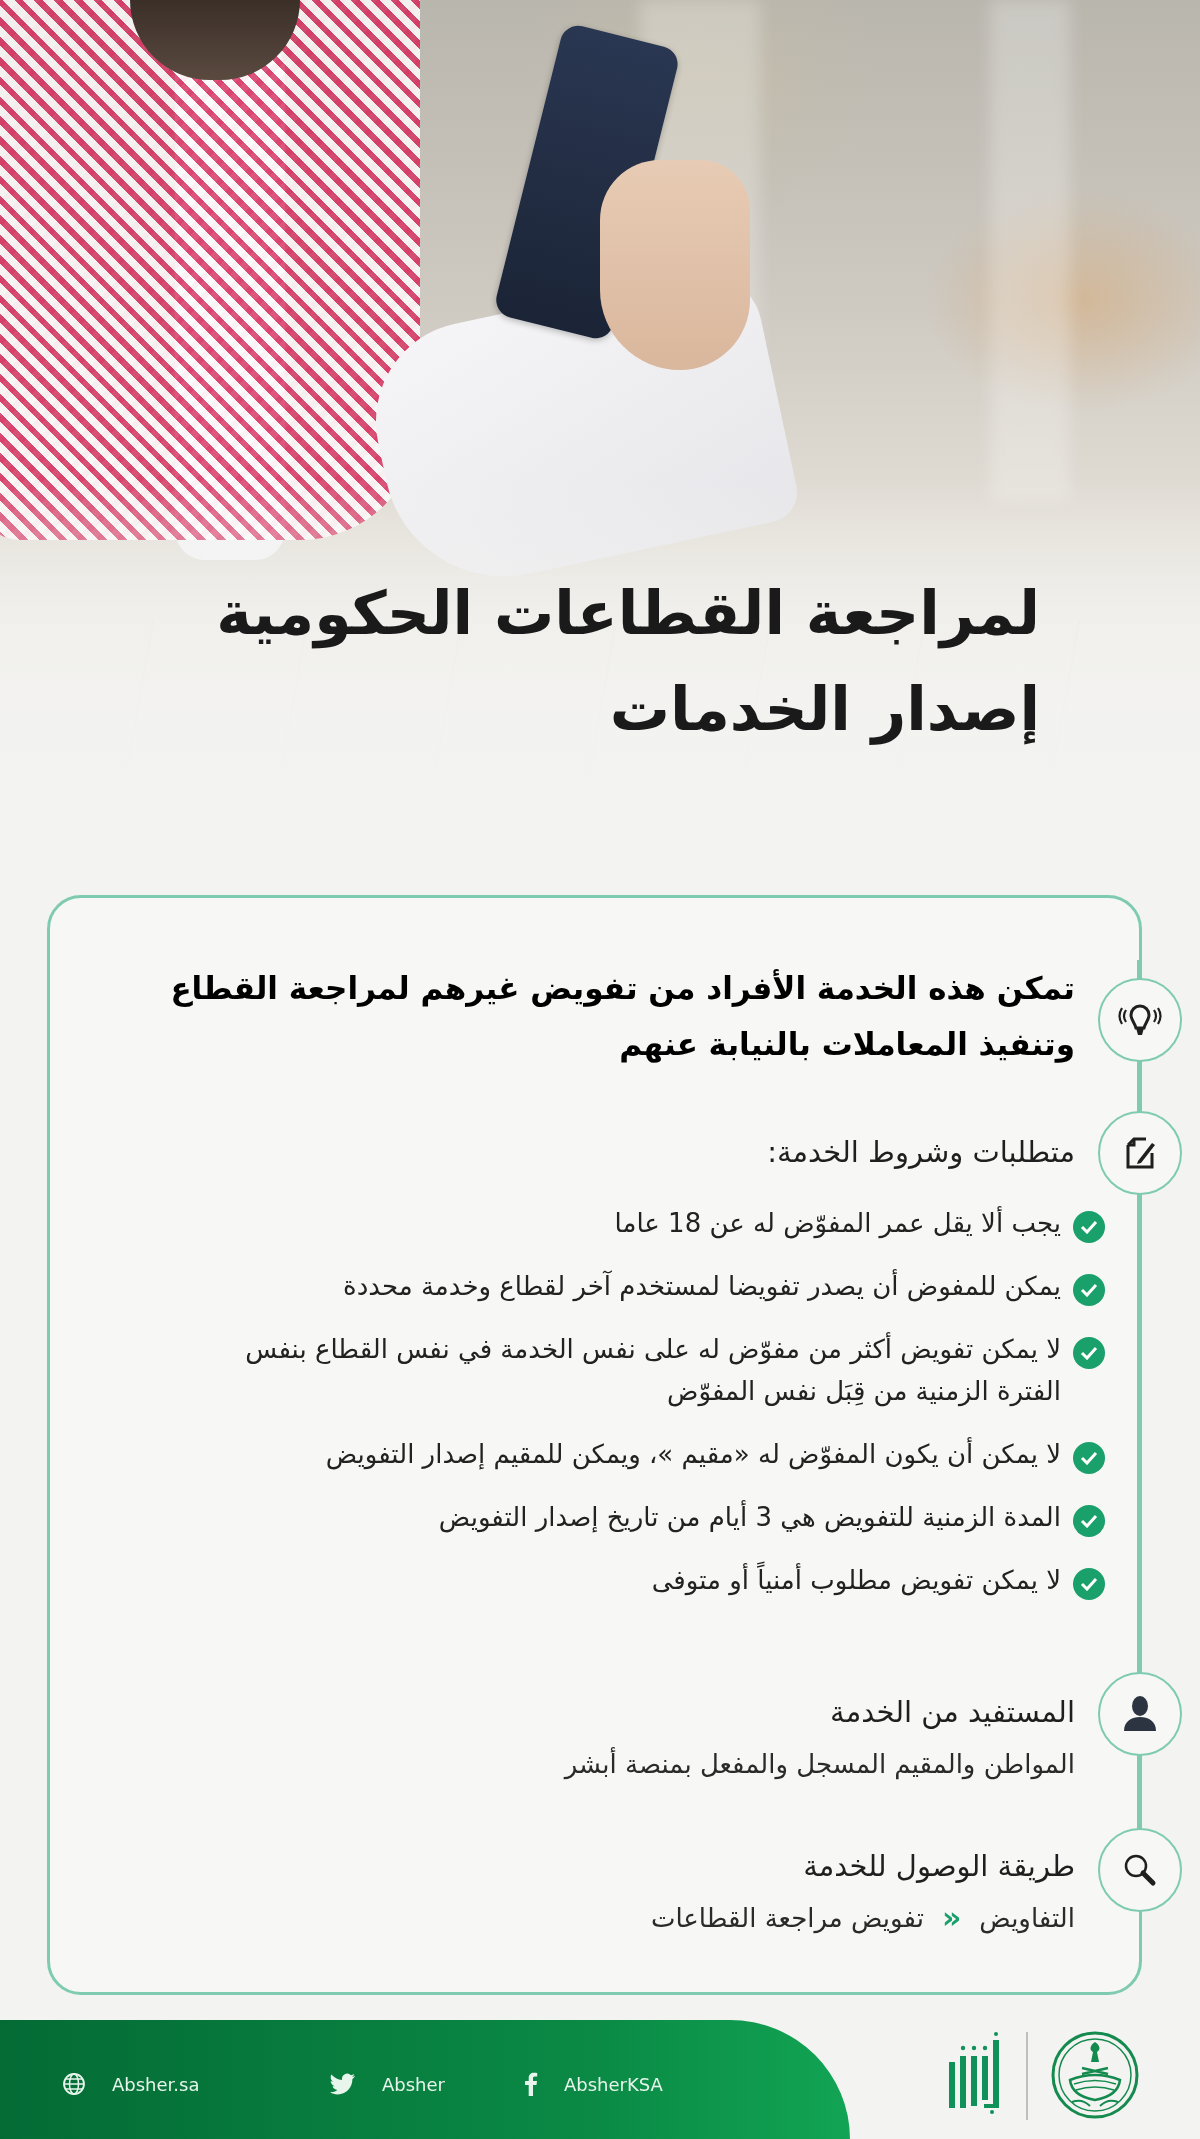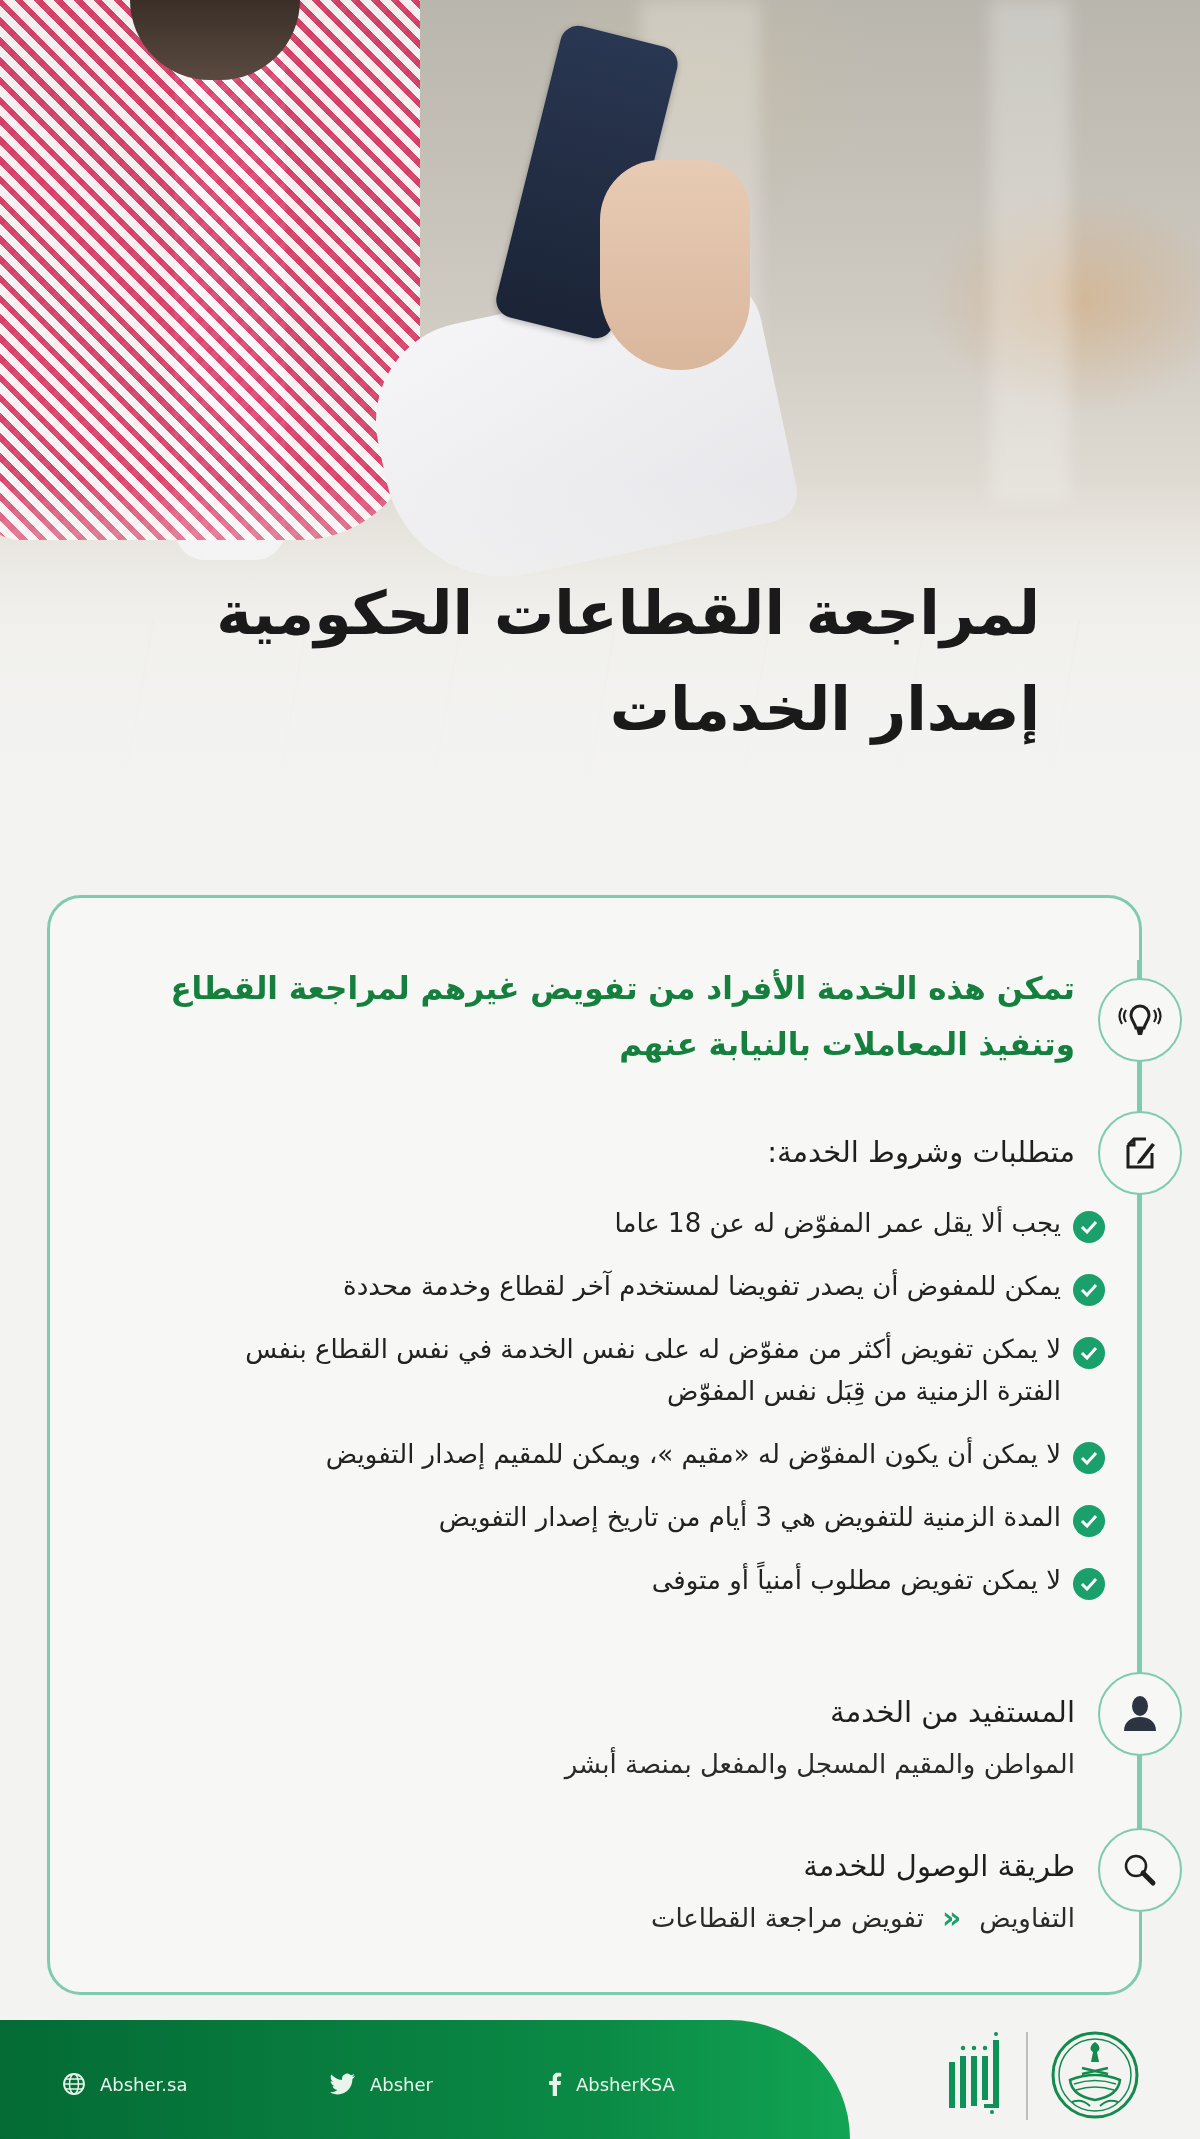--- a/index.html
+++ b/index.html
@@ -94,21 +94,21 @@
       border: 2.5px solid #7fcbb2; border-radius: 50%;
       background: #f7f7f5;
       display: flex; align-items: center; justify-content: center;
     }
     .tl-icon svg { display: block; }
 
     .section {
       position: absolute; right: 125px; direction: rtl; text-align: right;
     }
     .intro-text {
-      font-weight: bold; font-size: 31px; line-height: 56px; color: #15803d;
+      font-weight: bold; font-size: 31px; line-height: 56px; color: #000000;
       width: 960px;
     }
     .sec-title {
       font-weight: normal; font-size: 29px; line-height: 48px; color: #1f1f1f;
     }
     .sec-sub {
       font-size: 26px; line-height: 44px; color: #2a2a2a;
     }
     .req-list { list-style: none; width: 1000px; }
     .req-item {
@@ -128,21 +128,21 @@
     .footer-band {
       position: absolute; left: 0; top: 2020px; width: 850px; height: 119px;
       background: linear-gradient(90deg, #046b35 0%, #0a8a45 70%, #12a454 100%);
       border-top-right-radius: 120px 119px;
     }
     .footer-links {
       position: absolute; left: 0; top: 2064px; width: 850px; height: 40px;
       display: flex; align-items: center;
       font-family: "DejaVu Sans", sans-serif; font-size: 18px; color: #e8f5ec;
     }
-    .flink { position: absolute; display: flex; align-items: center; gap: 14px; }
+    .flink { position: absolute; display: flex; align-items: center; gap: 26px; }
     .flink svg { display: block; }
     .logo-divider {
       position: absolute; left: 1026px; top: 2032px; width: 2px; height: 88px; background: #bfbfbf;
     }
   </style>
 </head>
 <body>
 
 <div class="hero">
   <div class="blur-col" style="left:640px;top:0;width:120px;height:420px;"></div>
@@ -281,21 +281,21 @@
       <path d="M2 12 h20 M4 7 h16 M4 17 h16" stroke="#e8f5ec" stroke-width="1.5"></path>
     </svg>
     <span>Absher.sa</span>
   </a>
   <a class="flink" style="left:330px;">
     <svg width="26" height="22" viewBox="0 0 26 22">
       <path d="M25 3 c-1 .5 -2 .8 -3 .9 c1 -.7 2 -1.7 2.3 -2.9 c-1 .6 -2.1 1 -3.3 1.3 a5.2 5.2 0 0 0 -8.9 4.7 c-4.3 -.2 -8.1 -2.3 -10.7 -5.4 c-1.4 2.4 -.7 5.4 1.6 7 c-.8 0 -1.6 -.3 -2.3 -.6 c0 2.5 1.8 4.7 4.2 5.2 c-.8 .2 -1.6 .2 -2.4 .1 c.7 2.1 2.6 3.6 4.9 3.6 c-2.2 1.7 -5 2.5 -7.7 2.2 c2.4 1.5 5.1 2.3 7.9 2.3 c9.6 0 14.8 -8 14.8 -14.8 v-.7 c1 -.7 1.9 -1.6 2.6 -2.6z" fill="#e8f5ec"></path>
     </svg>
     <span>Absher</span>
   </a>
-  <a class="flink" style="left:548px;text-align:center;">
+  <a class="flink" style="left:524px;text-align:center;">
     <svg width="14" height="24" viewBox="0 0 14 24">
       <path d="M9 24 v-11 h3.5 l.5 -4 h-4 v-2.5 c0 -1.2 .3 -2 2 -2 h2.2 v-3.6 c-.4 0 -1.7 -.2 -3.2 -.2 c-3.2 0 -5.3 1.9 -5.3 5.4 v2.9 h-3.6 v4 h3.6 v11z" fill="#e8f5ec"></path>
     </svg>
     <span>AbsherKSA</span>
   </a>
 </div>
 
 <div class="logo-divider"></div>
 <div style="position:absolute; left:945px; top:2030px; width:60px; height:90px;">
   <svg width="60" height="90" viewBox="0 0 60 90">

